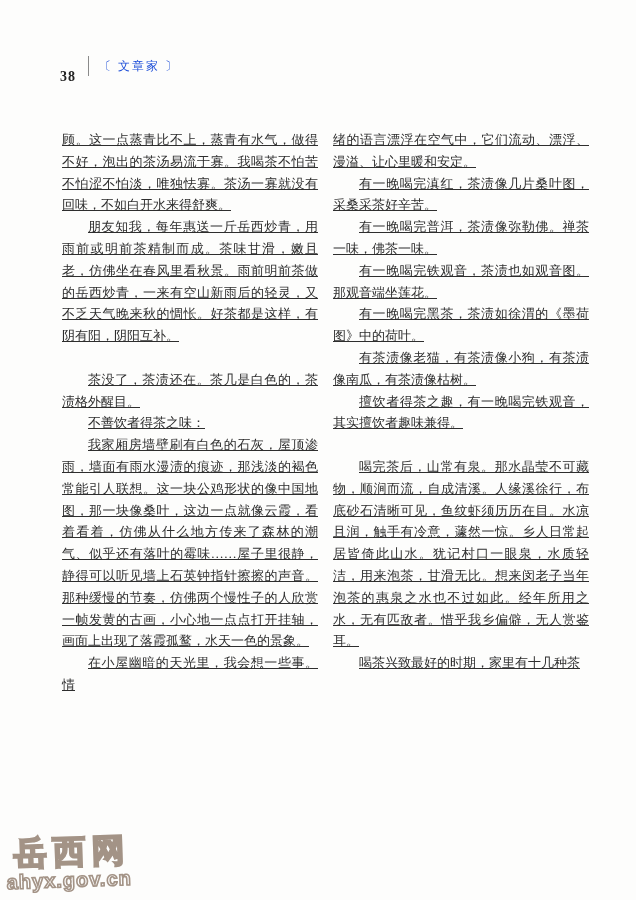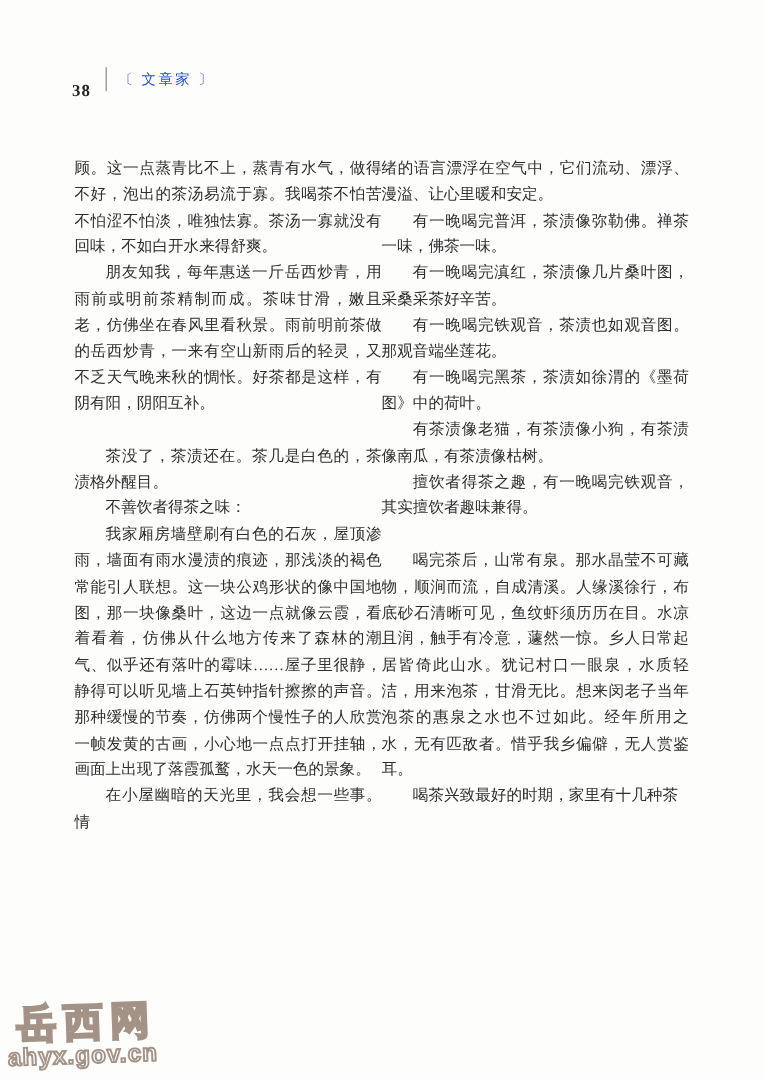--- a/index.html
+++ b/index.html
@@ -27,20 +27,22 @@
     margin:0 10px 0 12px;
   }
   .section-header{
     font-size:12px;color:#1d4ed8;letter-spacing:2px;
   }
   
   .columns{
     position:absolute;top:129px;left:62px;
     width:527px;
     display:flex;
+    gap:15px;
+    text-decoration:underline;
   }
   .column{
     width:256px;
     font-size:13px;
     line-height:21.8px;
     text-align:justify;
     text-justify:inter-character;
   }
   .column p{margin:0;}
   .column p.indent{text-indent:2em;}
@@ -90,22 +92,22 @@
         <p class="">顾。这一点蒸青比不上，蒸青有水气，做得不好，泡出的茶汤易流于寡。我喝茶不怕苦不怕涩不怕淡，唯独怯寡。茶汤一寡就没有回味，不如白开水来得舒爽。</p>
         <p class=" indent">朋友知我，每年惠送一斤岳西炒青，用雨前或明前茶精制而成。茶味甘滑，嫩且老，仿佛坐在春风里看秋景。雨前明前茶做的岳西炒青，一来有空山新雨后的轻灵，又不乏天气晚来秋的惆怅。好茶都是这样，有阴有阳，阴阳互补。</p>
         <p class="spacer"></p>
         <p class=" indent">茶没了，茶渍还在。茶几是白色的，茶渍格外醒目。</p>
         <p class=" indent">不善饮者得茶之味：</p>
         <p class=" indent">我家厢房墙壁刷有白色的石灰，屋顶渗雨，墙面有雨水漫渍的痕迹，那浅淡的褐色常能引人联想。这一块公鸡形状的像中国地图，那一块像桑叶，这边一点就像云霞，看着看着，仿佛从什么地方传来了森林的潮气、似乎还有落叶的霉味……屋子里很静，静得可以听见墙上石英钟指针擦擦的声音。那种缓慢的节奏，仿佛两个慢性子的人欣赏一帧发黄的古画，小心地一点点打开挂轴，画面上出现了落霞孤鹜，水天一色的景象。</p>
         <p class=" indent">在小屋幽暗的天光里，我会想一些事。情</p>
       </div>
     <div class="column">
         <p class="">绪的语言漂浮在空气中，它们流动、漂浮、漫溢、让心里暖和安定。</p>
+        <p class=" indent">有一晚喝完滇红，茶渍像几片桑叶图，采桑采茶好辛苦。</p>
         <p class=" indent">有一晚喝完普洱，茶渍像弥勒佛。禅茶一味，佛茶一味。</p>
-        <p class=" indent">有一晚喝完滇红，茶渍像几片桑叶图，采桑采茶好辛苦。</p>
         <p class=" indent">有一晚喝完铁观音，茶渍也如观音图。那观音端坐莲花。</p>
         <p class=" indent">有一晚喝完黑茶，茶渍如徐渭的《墨荷图》中的荷叶。</p>
         <p class=" indent">有茶渍像老猫，有茶渍像小狗，有茶渍像南瓜，有茶渍像枯树。</p>
         <p class=" indent">擅饮者得茶之趣，有一晚喝完铁观音，其实擅饮者趣味兼得。</p>
         <p class="spacer"></p>
         <p class=" indent">喝完茶后，山常有泉。那水晶莹不可藏物，顺涧而流，自成清溪。人缘溪徐行，布底砂石清晰可见，鱼纹虾须历历在目。水凉且润，触手有冷意，蘧然一惊。乡人日常起居皆倚此山水。犹记村口一眼泉，水质轻洁，用来泡茶，甘滑无比。想来闵老子当年泡茶的惠泉之水也不过如此。经年所用之水，无有匹敌者。惜乎我乡偏僻，无人赏鉴耳。</p>
         <p class=" indent">喝茶兴致最好的时期，家里有十几种茶</p>
       </div>
   </div>
 

